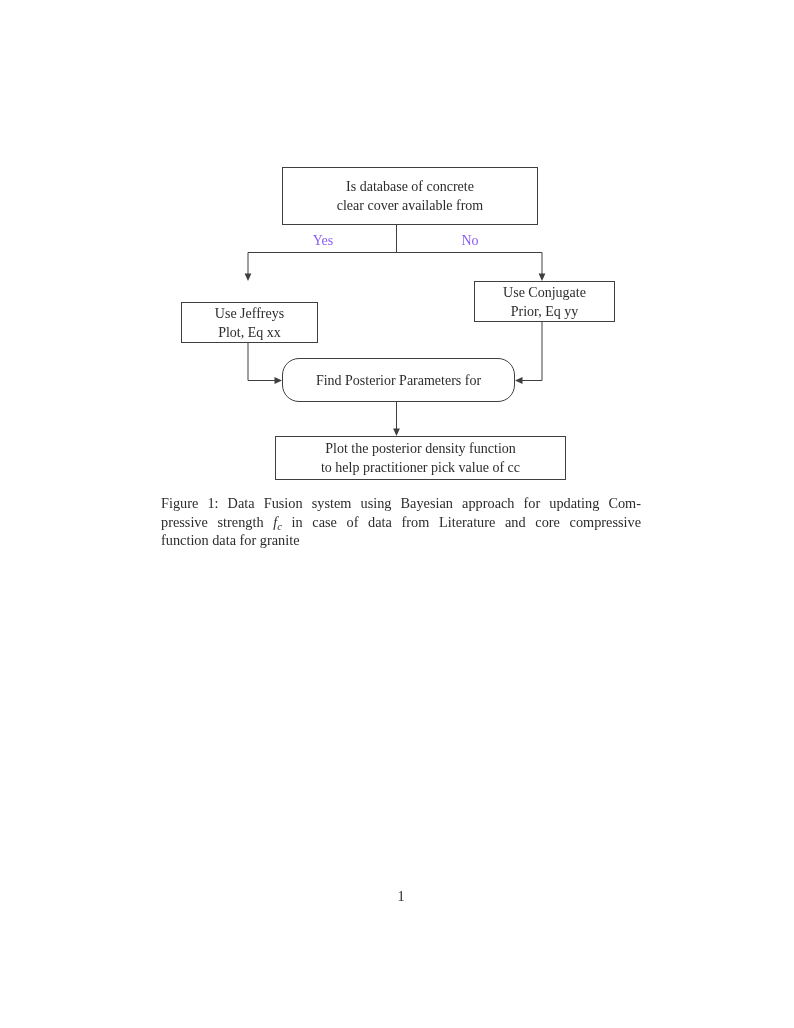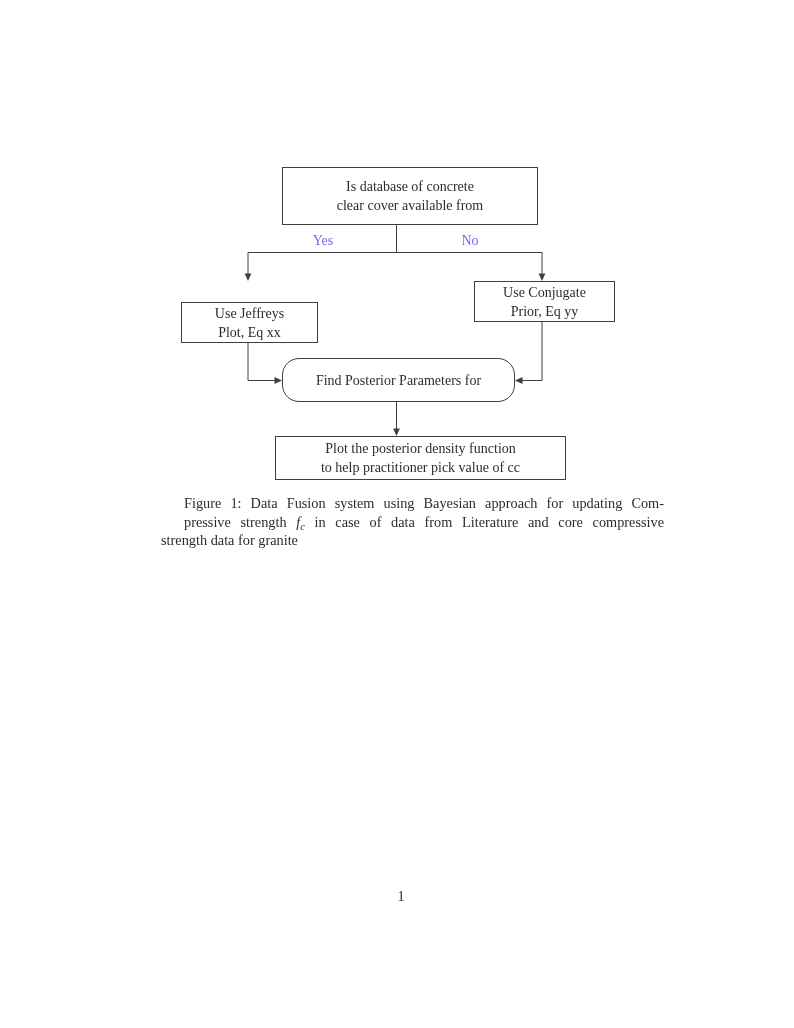--- a/index.html
+++ b/index.html
@@ -57,21 +57,20 @@
     top: 494px;
     width: 480px;
     font-size: 14.3px;
     line-height: 18.6px;
     color: #2c2c2c;
   }
   .cap-line { width: 100%; }
   .cap-justify {
     text-align: justify;
     text-align-last: justify;
-    margin-left: 23px;
   }
   .cap-last { text-align: left; }
   .math-fc { font-style: italic; }
   .math-fc sub {
     font-size: 10.5px;
     font-style: italic;
     line-height: 0;
     vertical-align: -3px;
   }
   .page-number {
@@ -138,18 +137,18 @@
   </div>
 
   <div class="node node-plot">
     <div>Plot the posterior density function</div>
     <div>to help practitioner pick value of cc</div>
   </div>
 
   <div class="caption">
     <div class="cap-line cap-justify">Figure 1: Data Fusion system using Bayesian approach for updating Com-</div>
     <div class="cap-line cap-justify"><span>pressive strength</span> <span class="math-fc"><span>f</span><sub>c</sub></span> <span>in case of data from Literature and core compressive</span></div>
-    <div class="cap-line cap-last">strength data for granite</div>
+    <div class="cap-line cap-last">function data for granite</div>
   </div>
 
   <div class="page-number">1</div>
 
 </div>
 
 </body></html>

